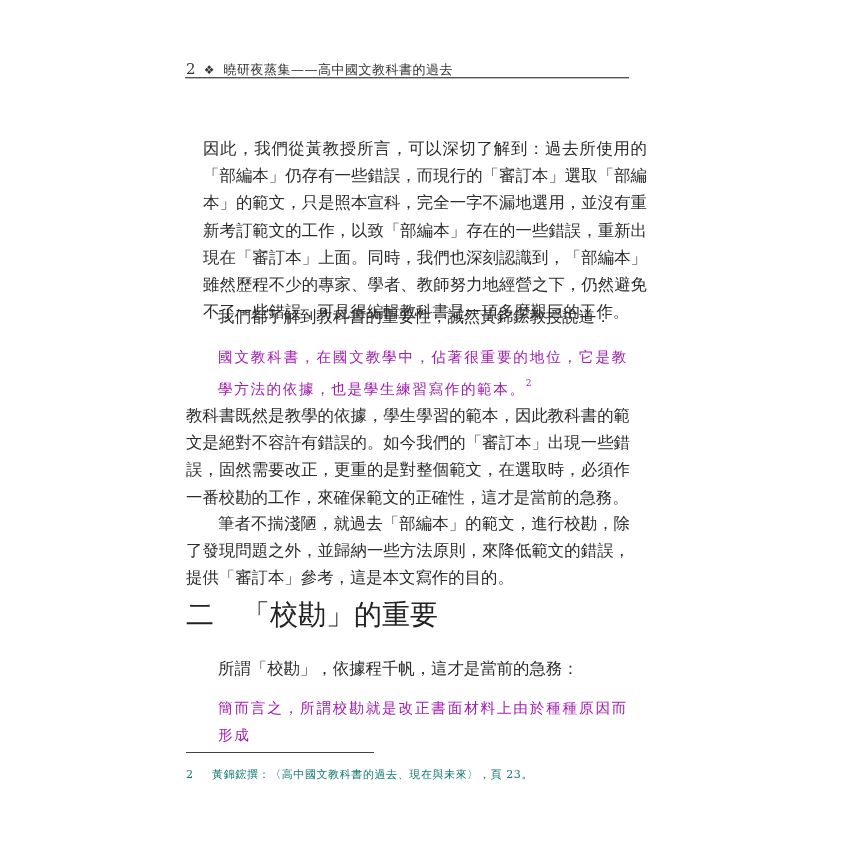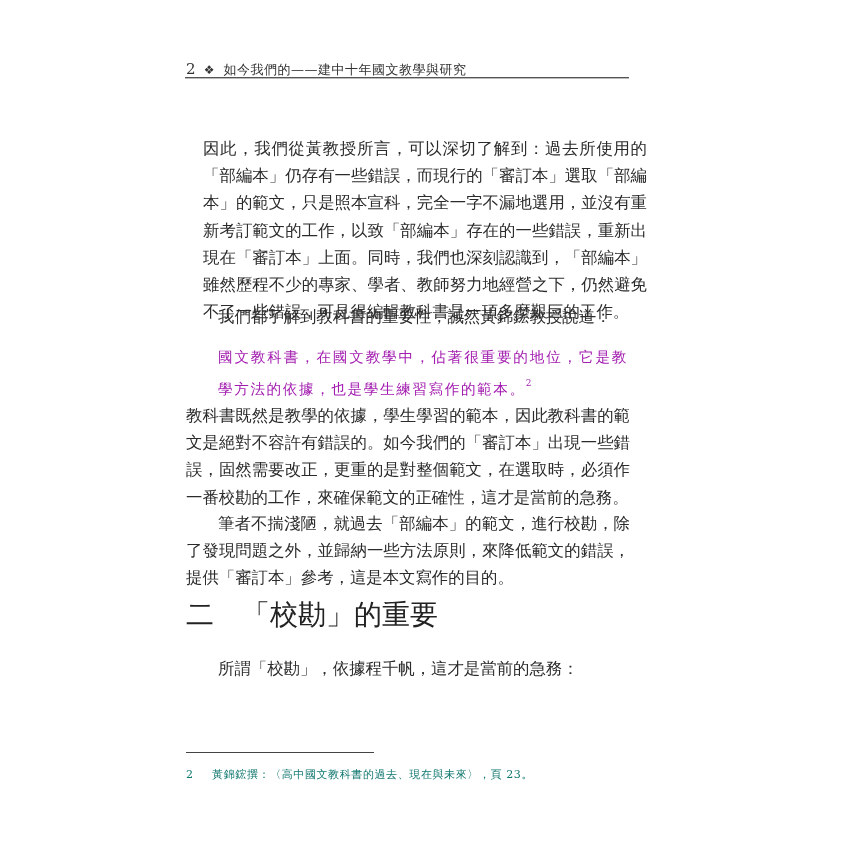--- a/index.html
+++ b/index.html
@@ -118,21 +118,21 @@
     }
   </style>
 </head>
 <body>
 
 <div class="page">
 
   <div class="running-header">
     <span class="page-num">2</span>
     <span class="ornament">❖</span>
-    <span>如今我們的——建中十年國文教學與研究</span>
+    <span>曉研夜蒸集——高中國文教科書的過去</span>
   </div>
   <div class="header-rule"></div>
 
   <div class="body-text" style="top:135px;margin-left:17px;">
     <p class="para">因此，我們從黃教授所言，可以深切了解到：過去所使用的「部編本」仍存有一些錯誤，而現行的「審訂本」選取「部編本」的範文，只是照本宣科，完全一字不漏地選用，並沒有重新考訂範文的工作，以致「部編本」存在的一些錯誤，重新出現在「審訂本」上面。同時，我們也深刻認識到，「部編本」雖然歷程不少的專家、學者、教師努力地經營之下，仍然避免不了一些錯誤，可見得編輯教科書是一項多麼艱巨的工作。</p>
   </div>
 
   <div class="body-text" style="top:303px;font-family:Liberation Serif, serif;">
     <p class="para indent">我們都了解到教科書的重要性，誠然黃錦鋐教授說道：</p>
   </div>
@@ -150,20 +150,23 @@
   </div>
 
   <div class="section-heading">
     <span class="num">二</span><span>「校勘」的重要</span>
   </div>
 
   <div class="body-text" style="top:655px;">
     <p class="para indent">所謂「校勘」，依據程千帆，這才是當前的急務：</p>
   </div>
 
+  <div class="quote" style="top:694px;">
+    <span>簡而言之，所謂校勘就是改正書面材料上由於種種原因而形成</span>
+  </div>
 
   <div class="footnote-rule"></div>
 
   <div class="footnote">
     <span class="fn-num">2</span>
     <span>黃錦鋐撰：〈高中國文教科書的過去、現在與未來〉，頁 23。</span>
   </div>
 
 </div>
 

